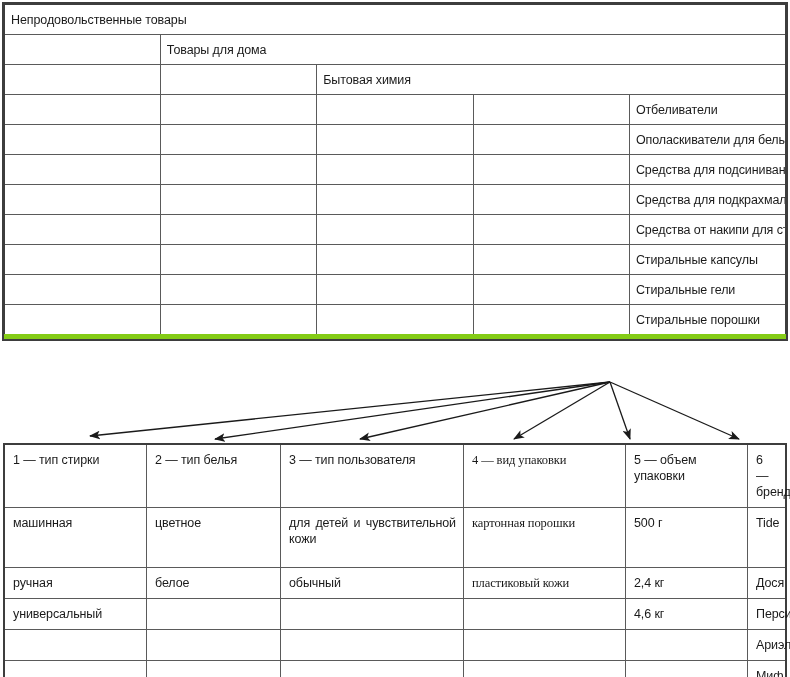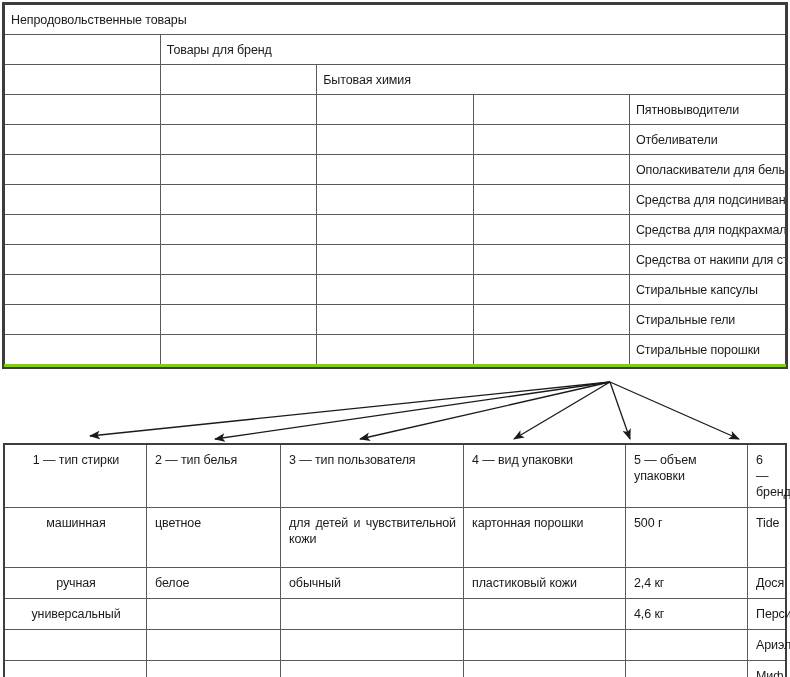--- a/index.html
+++ b/index.html
@@ -34,21 +34,21 @@
     line-height: 14px;
     letter-spacing: -0.1px;
     white-space: nowrap;
     overflow: hidden;
   }
   .hier-table {
     outline: 2px solid #3d3d3d;
     outline-offset: -1px;
   }
   .hier-table tr:first-child td { border-top: 2px solid #3d3d3d; }
-  .hier-table tr:last-child td { border-bottom: 4px solid #84cc16; }
+  .hier-table tr:last-child td { border-bottom: 6px solid #84cc16; }
   .hier-table td:first-child { border-left: 2px solid #3d3d3d; }
   .hier-table td:last-child { border-right: 2px solid #3d3d3d; }
   .c1 { width: 110px; }
   .c2 { width: 118px; }
   .c3 { width: 113px; }
   .c4 { width: 147px; }
   .c5 { width: auto; }
 
   
   .arrow-layer {
@@ -74,24 +74,24 @@
     padding: 7px 7px 7px 8px;
     vertical-align: top;
     font-size: 12.5px;
     line-height: 16px;
     letter-spacing: -0.1px;
   }
   .facet-table tr:first-child td { border-top: 2px solid #3d3d3d; }
   .facet-table tr:last-child td { border-bottom: 2px solid #3d3d3d; }
   .facet-table td:first-child { border-left: 2px solid #3d3d3d; }
   .facet-table td:last-child { border-right: 2px solid #3d3d3d; }
-  .f1 { width: 126px; text-align: center; }
+  .f1 { width: 126px; }
   .f2 { width: 118px; }
   .f3 { width: 167px; }
-  .f4 { width: 146px; }
+  .f4 { width: 146px; font-family: Liberation Serif, serif; }
   .f5 { width: 106px; }
   .f6 { width: auto; }
 
   .facet-table tr.r-head td { height: 35px; }
   .facet-table tr.r-1 td { height: 45px; }
   .facet-table tr.r-2 td { height: 16px; }
   .facet-table tr.r-3 td { height: 16px; margin-left: 39px; }
   .facet-table tr.r-4 td { height: 16px; }
   .facet-table tr.r-5 td { height: 16px; }
 
@@ -100,33 +100,26 @@
 </head>
 <body>
 
 <table class="hier-table">
   <tbody>
       <tr>
     <td class="c1" colspan="5">Непродовольственные товары</td>
   </tr>
   <tr>
     <td class="c1"></td>
-    <td class="c2" colspan="4">Товары для бренд</td>
+    <td class="c2" colspan="4">Товары для дома</td>
   </tr>
   <tr>
     <td class="c1"></td>
     <td class="c2"></td>
     <td class="c3" colspan="3">Бытовая химия</td>
-  </tr>
-  <tr>
-    <td class="c1"></td>
-    <td class="c2"></td>
-    <td class="c3"></td>
-    <td class="c4"></td>
-    <td class="c5">Пятновыводители</td>
   </tr>
   <tr>
     <td class="c1"></td>
     <td class="c2"></td>
     <td class="c3"></td>
     <td class="c4"></td>
     <td class="c5">Отбеливатели</td>
   </tr>
   <tr>
     <td class="c1"></td>

